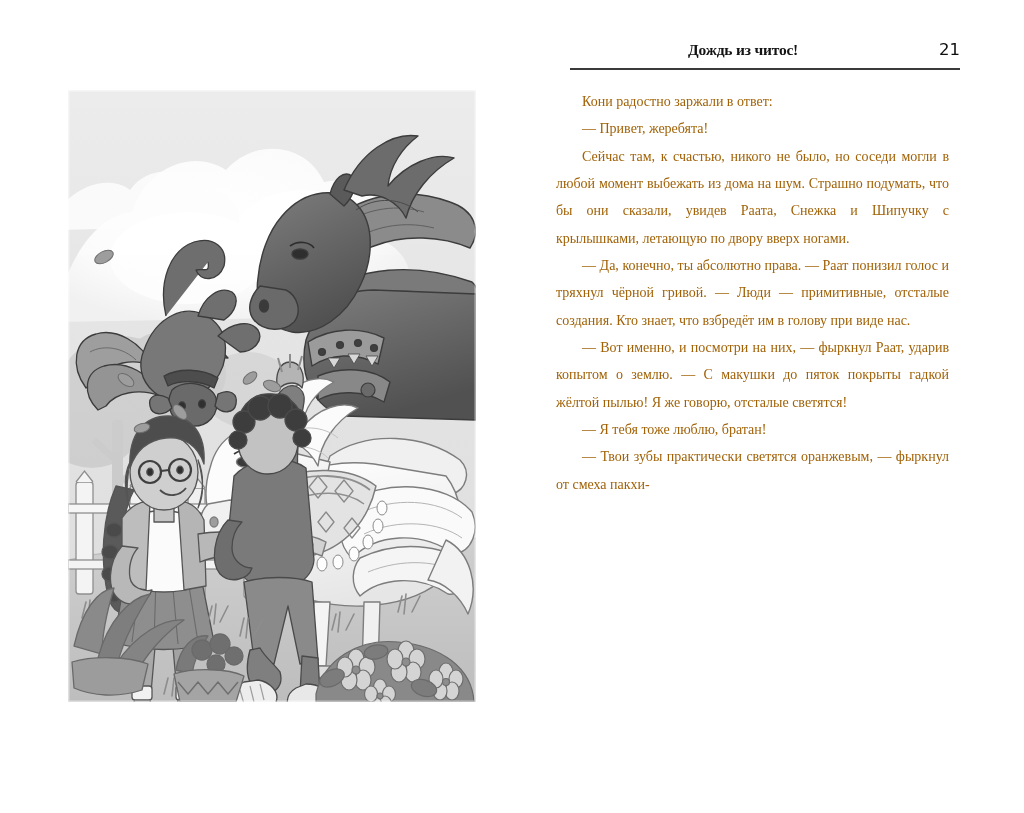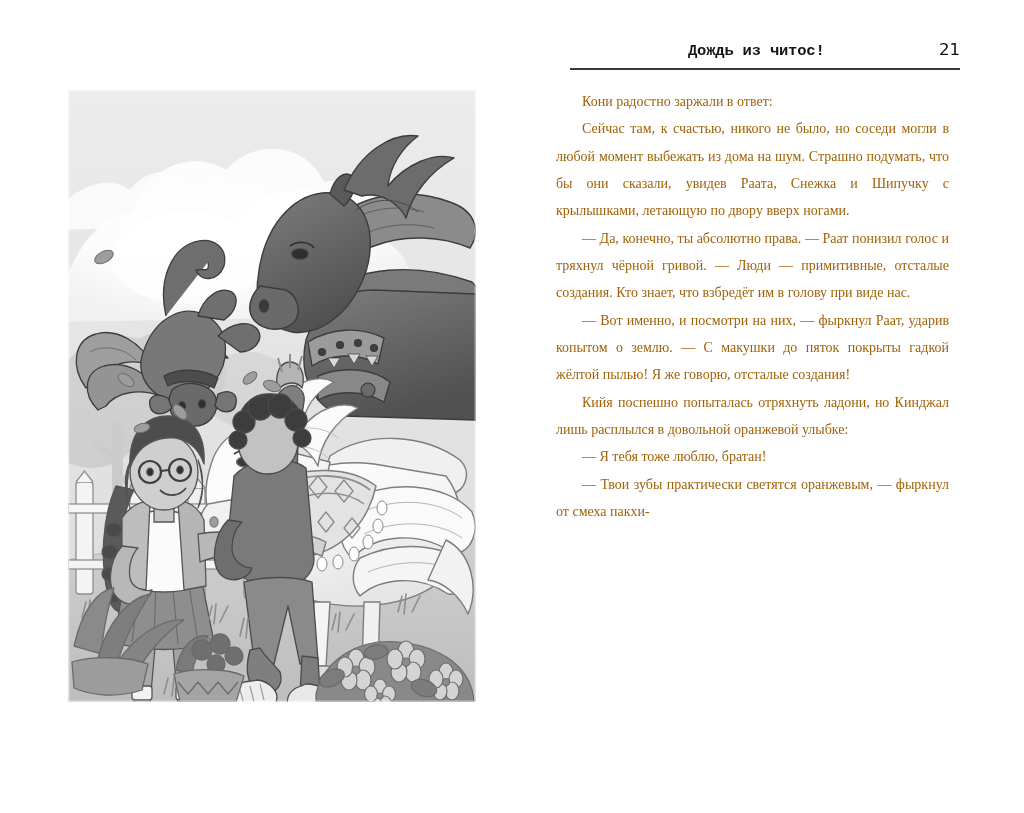--- a/index.html
+++ b/index.html
@@ -19,21 +19,21 @@
   }
   .illus svg { display:block; width:100%; height:100%; }
 
   
   .right-page { position: absolute; left: 512px; top: 0; width: 512px; height: 813px; }
   .header-row {
     position: absolute; left: 58px; top: 40px; width: 390px;
     display: flex; align-items: baseline; justify-content: flex-start;
   }
   .header-title {
-    font-family: Liberation Mono, monospace;
+    font-family: Liberation Serif, serif;
     font-weight: 700; font-size: 15.5px; color: #141414;
     letter-spacing: -0.2px;
     margin-left: 118px;
   }
   .header-page {
     font-family: "DejaVu Sans", sans-serif;
     font-weight: 400; font-size: 16.5px; color: #0e0e0e;
     margin-left: auto;
   }
   .header-rule {
@@ -477,22 +477,22 @@
   <div class="right-page">
 
     <div class="header-row">
       <span class="header-title">Дождь из читос!</span>
       <span class="header-page">21</span>
     </div>
     <div class="header-rule"></div>
 
     <div class="body-text">
       <p class="nd">Кони радостно заржали в ответ:</p>
+      <p class="nd">— Привет, жеребята!</p>
       <p class="nd">Сейчас там, к счастью, никого не было, но соседи могли в любой момент выбежать из дома на шум. Страшно подумать, что бы они сказали, увидев Раата, Снежка и Шипучку с крылышками, летающую по двору вверх ногами.</p>
       <p class="nd">— Да, конечно, ты абсолютно права. — Раат понизил голос и тряхнул чёрной гривой. — Люди — примитивные, отсталые создания. Кто знает, что взбредёт им в голову при виде нас.</p>
-      <p class="nd">— Вот именно, и посмотри на них, — фыркнул Раат, ударив копытом о землю. — С макушки до пяток покрыты гадкой жёлтой пылью! Я же говорю, отсталые создания!</p>
-      <p class="nd">Кийя поспешно попыталась отряхнуть ладони, но Кинджал лишь расплылся в довольной оранжевой улыбке:</p>
+      <p class="nd">— Вот именно, и посмотри на них, — фыркнул Раат, ударив копытом о землю. — С макушки до пяток покрыты гадкой жёлтой пылью! Я же говорю, отсталые светятся!</p>
       <p class="nd">— Я тебя тоже люблю, братан!</p>
       <p class="nd">— Твои зубы практически светятся оранжевым, — фыркнул от смеха пакхи-</p>
     </div>
 
   </div>
 </div>
 
 </body></html>

